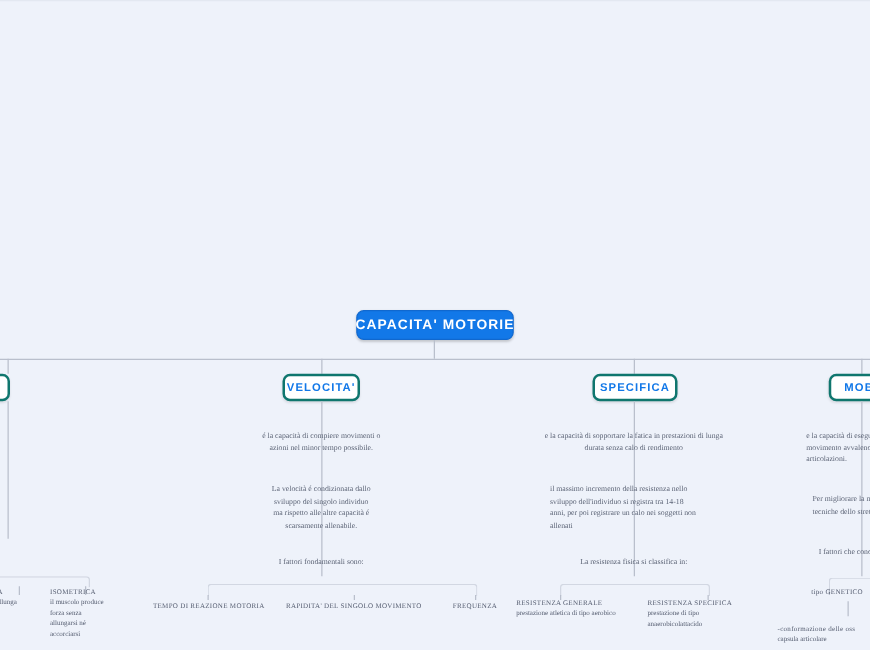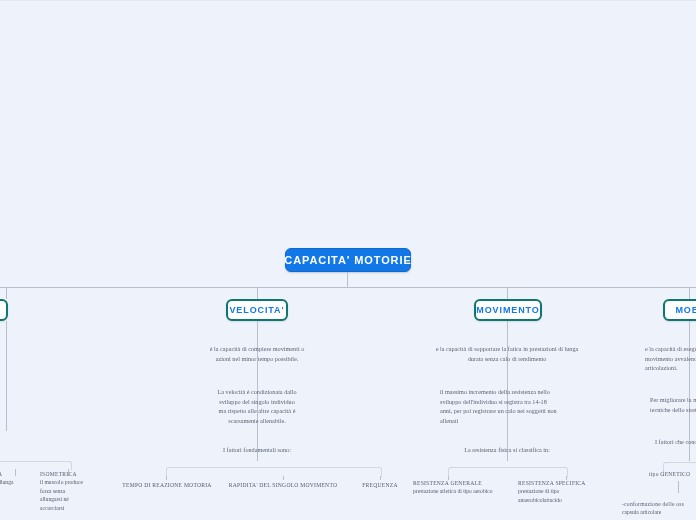--- a/index.html
+++ b/index.html
@@ -82,21 +82,21 @@
 
   <div class="node branch" style="left:-14px;top:299px;width:22px;height:22px;">
     <span></span>
   </div>
 
   <div class="node branch" style="left:226px;top:299px;width:62px;height:22px;">
     <span>VELOCITA'</span>
   </div>
 
   <div class="node branch" style="left:474px;top:299px;width:68px;height:22px;">
-    <span>MOVIMENTO</span>
+    <span>SPECIFICA</span>
   </div>
 
   <div class="node branch" style="left:663px;top:299px;width:52px;height:22px;">
     <span>MOBI</span>
   </div>
 
   <div class="line vline" style="left:6px;top:321px;height:110px;"></div>
   <div class="line vline" style="left:257px;top:321px;height:140px;"></div>
   <div class="line vline" style="left:507px;top:321px;height:140px;"></div>
   <div class="line vline" style="left:689px;top:321px;height:140px;"></div>

